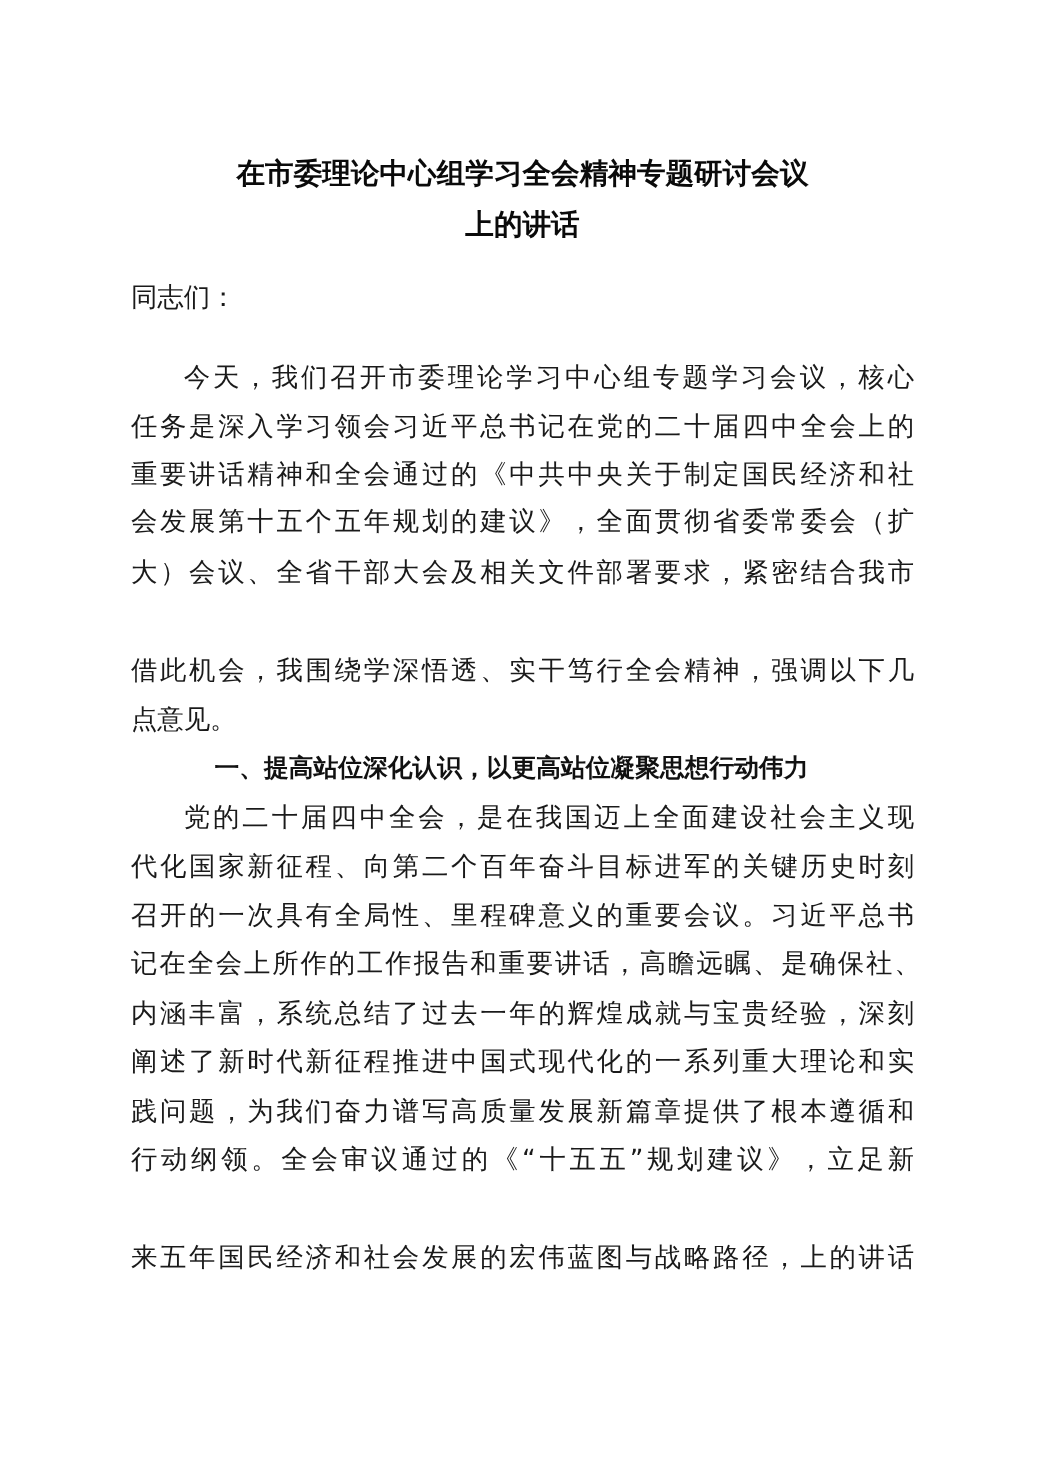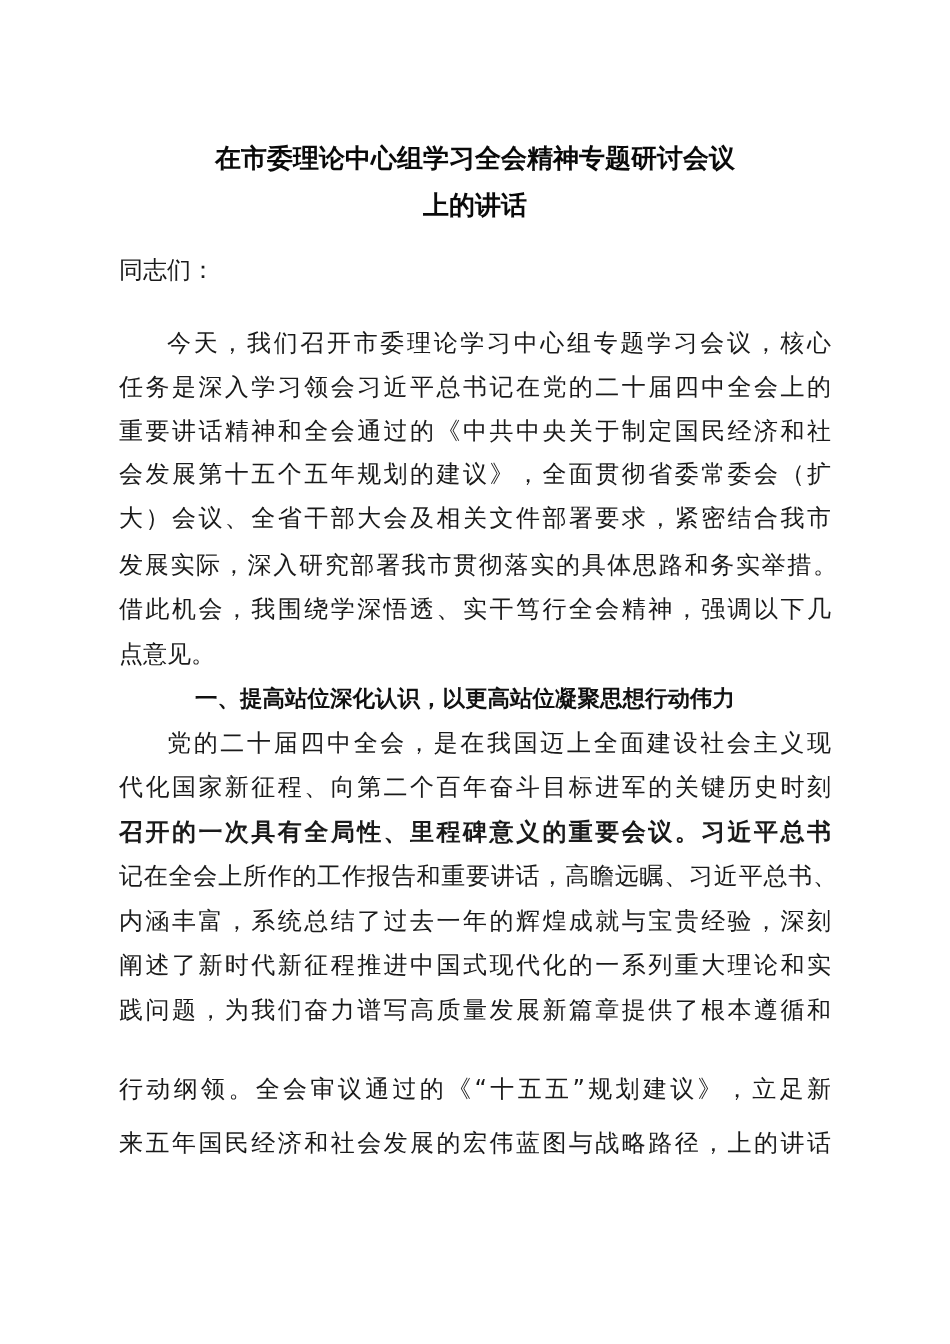--- a/index.html
+++ b/index.html
@@ -78,30 +78,29 @@
 
   <div class="title l1">在市委理论中心组学习全会精神专题研讨会议</div>
   <div class="title l2">上的讲话</div>
 
   <div class="line last" style="top:255px;">同志们：</div>
 
   <div class="line indent" style="top:328px;">今天，我们召开市委理论学习中心组专题学习会议，核心</div>
   <div class="line" style="top:372px;">任务是深入学习领会习近平总书记在党的二十届四中全会上的</div>
   <div class="line" style="top:416px;">重要讲话精神和全会通过的《中共中央关于制定国民经济和社</div>
   <div class="line" style="top:459px;">会发展第十五个五年规划的建议》，全面贯彻省委常委会（扩</div>
-  <div class="line" style="top:505px;font-family:Liberation Mono, monospace;">大）会议、全省干部大会及相关文件部署要求，紧密结合我市</div>
-  <div class="line wide" style="top:550px;">发展实际，深入研究部署我市贯彻落实的具体思路和务实举措。</div>
+  <div class="line" style="top:505px;">大）会议、全省干部大会及相关文件部署要求，紧密结合我市</div>
   <div class="line" style="top:594px;">借此机会，我围绕学深悟透、实干笃行全会精神，强调以下几</div>
   <div class="line last" style="top:639px;">点意见。</div>
 
   <div class="heading" style="top:683px;margin-left:28px;">一、提高站位深化认识，以更高站位凝聚思想行动伟力</div>
 
   <div class="line indent" style="top:728px;">党的二十届四中全会，是在我国迈上全面建设社会主义现</div>
   <div class="line" style="top:772px;">代化国家新征程、向第二个百年奋斗目标进军的关键历史时刻</div>
-  <div class="line" style="top:817px;font-weight:bold;">召开的一次具有全局性、里程碑意义的重要会议。习近平总书</div>
-  <div class="line wide" style="top:861px;">记在全会上所作的工作报告和重要讲话，高瞻远瞩、习近平总书、</div>
+  <div class="line" style="top:817px;">召开的一次具有全局性、里程碑意义的重要会议。习近平总书</div>
+  <div class="line wide" style="top:861px;">记在全会上所作的工作报告和重要讲话，高瞻远瞩、是确保社、</div>
   <div class="line" style="top:906px;">内涵丰富，系统总结了过去一年的辉煌成就与宝贵经验，深刻</div>
   <div class="line" style="top:950px;">阐述了新时代新征程推进中国式现代化的一系列重大理论和实</div>
   <div class="line" style="top:995px;">践问题，为我们奋力谱写高质量发展新篇章提供了根本遵循和</div>
-  <div class="line" style="top:1074px;">行动纲领。全会审议通过的《“十五五”规划建议》，立足新</div>
+  <div class="line" style="top:1039px;">行动纲领。全会审议通过的《“十五五”规划建议》，立足新</div>
   <div class="line" style="top:1128px;">来五年国民经济和社会发展的宏伟蓝图与战略路径，上的讲话</div>
 
 </div>
 
 </body></html>

